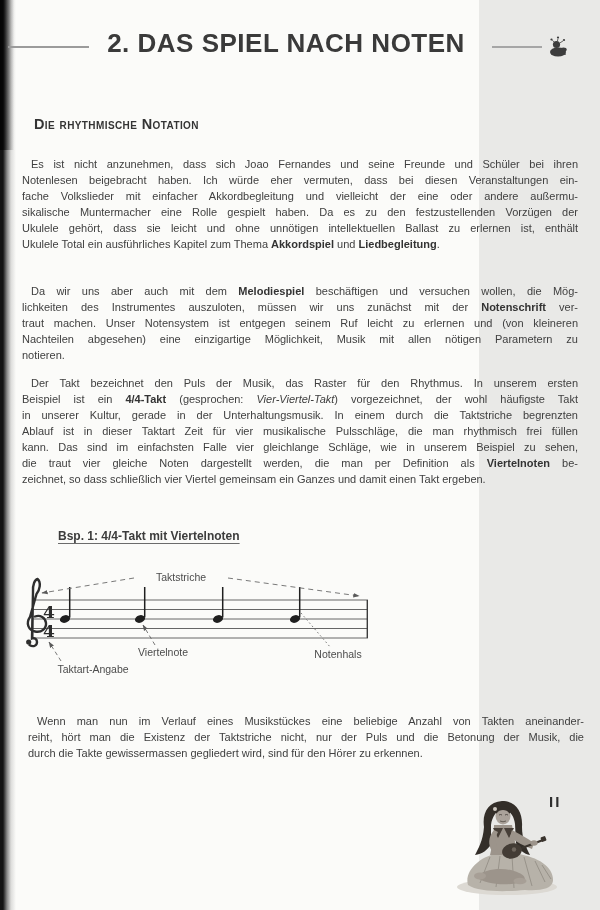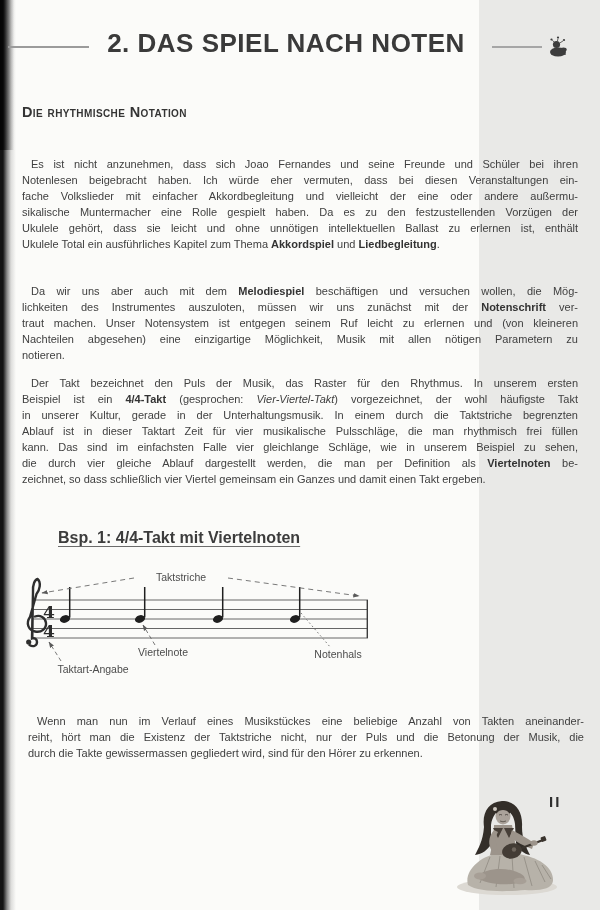--- a/index.html
+++ b/index.html
@@ -30,21 +30,21 @@
   .pline.first{text-indent:9px;}
   .pline.last{text-align-last:left;}
   .b{font-weight:bold;color:#333;}
   .i{font-style:italic;}
   #para-1{top:156px;}
   #para-2{top:283px;}
   #para-3{top:375px;}
   #para-4{top:713px;margin-left:6px;}
 
   
-  #example-caption{position:absolute;left:22px;top:529px;font-size:16px;font-weight:bold;color:#3c3c3c;
+  #example-caption{position:absolute;left:22px;top:529px;font-size:12px;font-weight:bold;color:#3c3c3c;
     text-decoration:underline;text-underline-offset:3px;text-decoration-color:#6b6b6b;padding-left:36px;}
 
   
   #notation-figure{position:absolute;left:0;top:553px;width:420px;height:160px;}
   #notation-figure text{font-family:"Liberation Sans",sans-serif;font-size:10.5px;fill:#4c4c4c;}
   #notation-figure text.tsig{font-family:"DejaVu Serif",serif;font-weight:bold;font-size:17px;fill:#2c2c2c;}
 
   
   #page-number{position:absolute;left:549px;top:793px;font-size:15px;font-weight:bold;
     letter-spacing:2px;color:#2f2f2f;font-family:"Liberation Sans",sans-serif;}
@@ -66,21 +66,21 @@
     <circle cx="11.5" cy="9.5" r="3.6" fill="#3d3d3d"></circle>
     <circle cx="6.5" cy="4.5" r="1.1" fill="#3d3d3d"></circle>
     <circle cx="13" cy="2.5" r="1.1" fill="#3d3d3d"></circle>
     <circle cx="19" cy="5" r="1.1" fill="#3d3d3d"></circle>
     <line x1="7.3" y1="5.3" x2="10" y2="7.8" stroke="#3d3d3d" stroke-width=".8"></line>
     <line x1="13" y1="3.6" x2="12.4" y2="6.2" stroke="#3d3d3d" stroke-width=".8"></line>
     <line x1="18.2" y1="5.8" x2="14.8" y2="8" stroke="#3d3d3d" stroke-width=".8"></line>
     <ellipse cx="18.5" cy="14.5" rx="3.2" ry="2" fill="#3d3d3d"></ellipse>
   </svg>
 
-  <h2 id="section-heading" style="margin:0;">Die rhythmische Notation</h2>
+  <h2 id="section-heading" style="margin:12px;">Die rhythmische Notation</h2>
 
   <div id="para-1" class="para">
       <div class="pline first"><span>Es ist nicht anzunehmen, dass sich Joao Fernandes und seine Freunde und Schüler bei ihren</span></div>
       <div class="pline"><span>Notenlesen beigebracht haben. Ich würde eher vermuten, dass bei diesen Veranstaltungen ein-</span></div>
       <div class="pline"><span>fache Volkslieder mit einfacher Akkordbegleitung und vielleicht der eine oder andere außermu-</span></div>
       <div class="pline"><span>sikalische Muntermacher eine Rolle gespielt haben. Da es zu den festzustellenden Vorzügen der</span></div>
       <div class="pline"><span>Ukulele gehört, dass sie leicht und ohne unnötigen intellektuellen Ballast zu erlernen ist, enthält</span></div>
       <div class="pline last"><span>Ukulele Total ein ausführliches Kapitel zum Thema </span><span class="b">Akkordspiel</span><span> und </span><span class="b">Liedbegleitung</span><span>.</span></div>
     </div>
   <div id="para-2" class="para">
@@ -89,21 +89,21 @@
       <div class="pline"><span>traut machen. Unser Notensystem ist entgegen seinem Ruf leicht zu erlernen und (von kleineren</span></div>
       <div class="pline"><span>Nachteilen abgesehen) eine einzigartige Möglichkeit, Musik mit allen nötigen Parametern zu</span></div>
       <div class="pline last"><span>notieren.</span></div>
     </div>
   <div id="para-3" class="para">
       <div class="pline first"><span>Der Takt bezeichnet den Puls der Musik, das Raster für den Rhythmus. In unserem ersten</span></div>
       <div class="pline"><span>Beispiel ist ein </span><span class="b">4/4-Takt</span><span> (gesprochen: </span><span class="i">Vier-Viertel-Takt</span><span>) vorgezeichnet, der wohl häufigste Takt</span></div>
       <div class="pline"><span>in unserer Kultur, gerade in der Unterhaltungsmusik. In einem durch die Taktstriche begrenzten</span></div>
       <div class="pline"><span>Ablauf ist in dieser Taktart Zeit für vier musikalische Pulsschläge, die man rhythmisch frei füllen</span></div>
       <div class="pline"><span>kann. Das sind im einfachsten Falle vier gleichlange Schläge, wie in unserem Beispiel zu sehen,</span></div>
-      <div class="pline"><span>die durch vier gleiche Ablauf dargestellt werden, die man per Definition als </span><span class="b">Viertelnoten</span><span> be-</span></div>
+      <div class="pline"><span>die traut vier gleiche Noten dargestellt werden, die man per Definition als </span><span class="b">Viertelnoten</span><span> be-</span></div>
       <div class="pline last"><span>zeichnet, so dass schließlich vier Viertel gemeinsam ein Ganzes und damit einen Takt ergeben.</span></div>
     </div>
 
   <div id="example-caption">Bsp. 1: 4/4-Takt mit Viertelnoten</div>
 
   <svg id="notation-figure" width="420" height="160" viewBox="0 0 420 160">
     <defs>
       <marker id="arrow" viewBox="0 0 10 10" refX="9" refY="5" markerWidth="7" markerHeight="7" orient="auto-start-reverse">
         <path d="M0,1.5 L10,5 L0,8.5 z" fill="#5a5a5a"></path>
       </marker>

